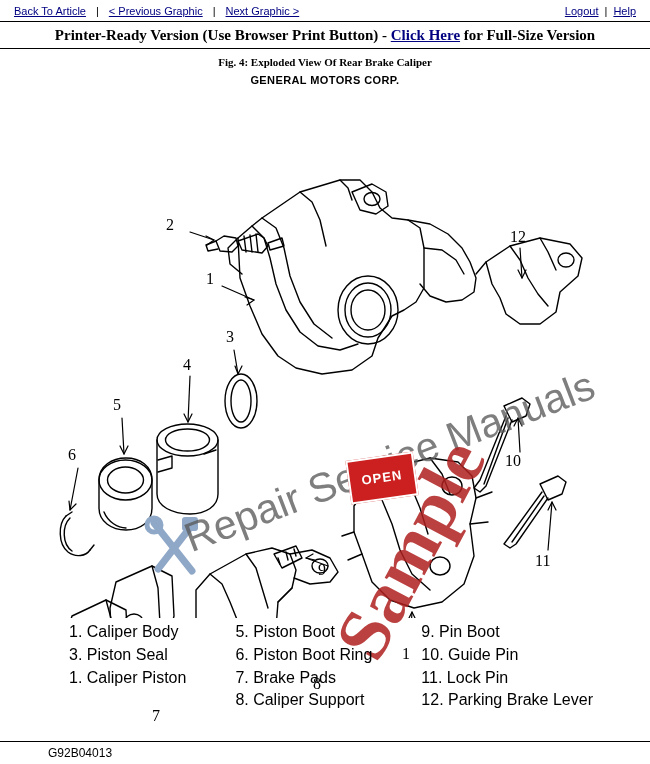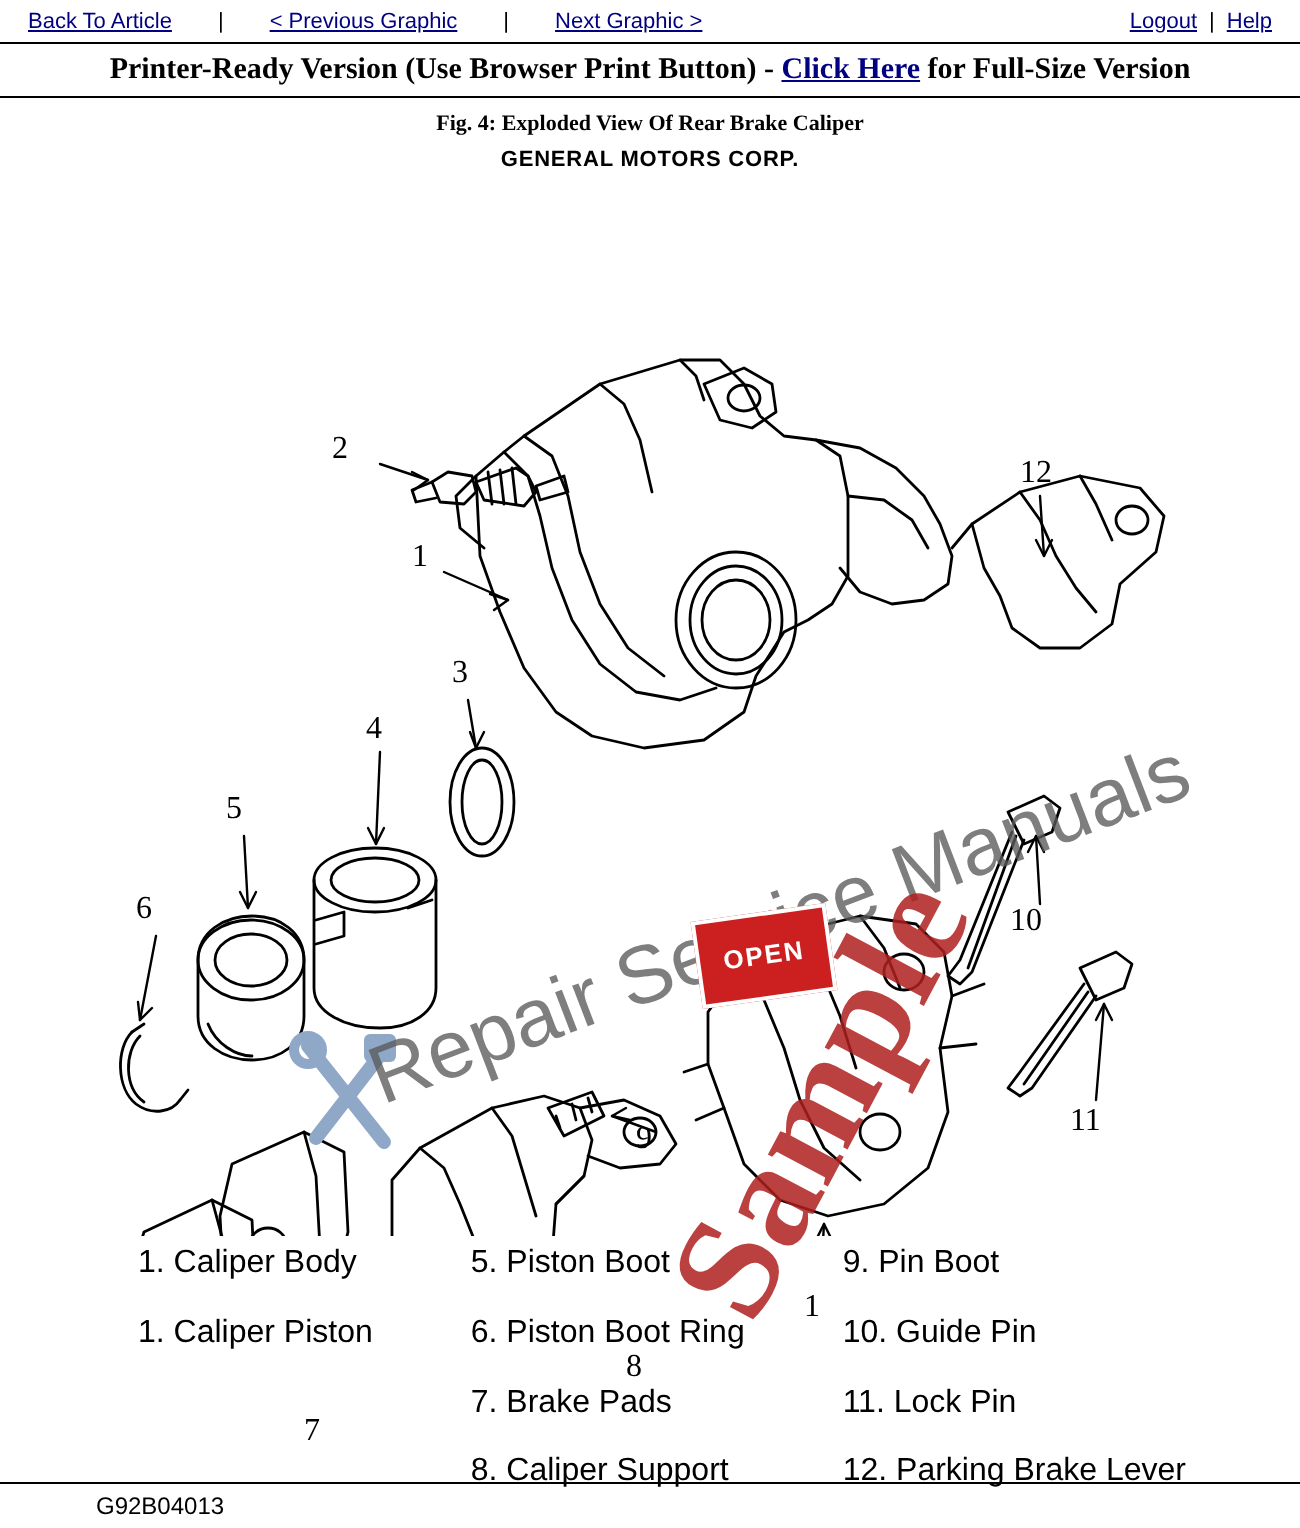--- a/index.html
+++ b/index.html
@@ -23,21 +23,21 @@
     display: flex;
     align-items: center;
     padding: 0 8px;
     font-family: "Liberation Sans", sans-serif;
     font-size: 11px;
     box-sizing: border-box;
   }
   .topbar .left {
     display: flex;
     align-items: center;
-    gap: 17px;
+    gap: 4px;
   }
   .topbar .right {
     margin-left: auto;
     display: flex;
     align-items: center;
     text-align: right;
   }
   .navlink {
     color: #000080;
     text-decoration: underline;
@@ -167,21 +167,21 @@
     width: 580px;
     display: flex;
     justify-content: space-between;
     font-family: "Liberation Sans", sans-serif;
     font-size: 16px;
     padding-top: 4px;
   }
   .legend-col {
     display: flex;
     flex-direction: column;
-    gap: 14px;
+    gap: 2px;
   }
   .legend-col div {
     white-space: nowrap;
     line-height: 1.3;
   }
   .legend-col.c1 { margin-left: 34px; }
   .legend-col.c3 { margin-right: 22px; }
 
   
   .footer {
@@ -394,20 +394,21 @@
   <div class="wm-open">
     <span>OPEN</span>
   </div>
 
   <div class="wm-sample">Sample</div>
 </div>
 
 <div class="legend">
   <div class="legend-col c1">
     <div>1. Caliper Body</div>
+    <div>3. Piston Seal</div>
     <div>1. Caliper Piston</div>
   </div>
   <div class="legend-col c2">
     <div>5. Piston Boot</div>
     <div>6. Piston Boot Ring</div>
     <div>7. Brake Pads</div>
     <div>8. Caliper Support</div>
   </div>
   <div class="legend-col c3">
     <div>9. Pin Boot</div>

